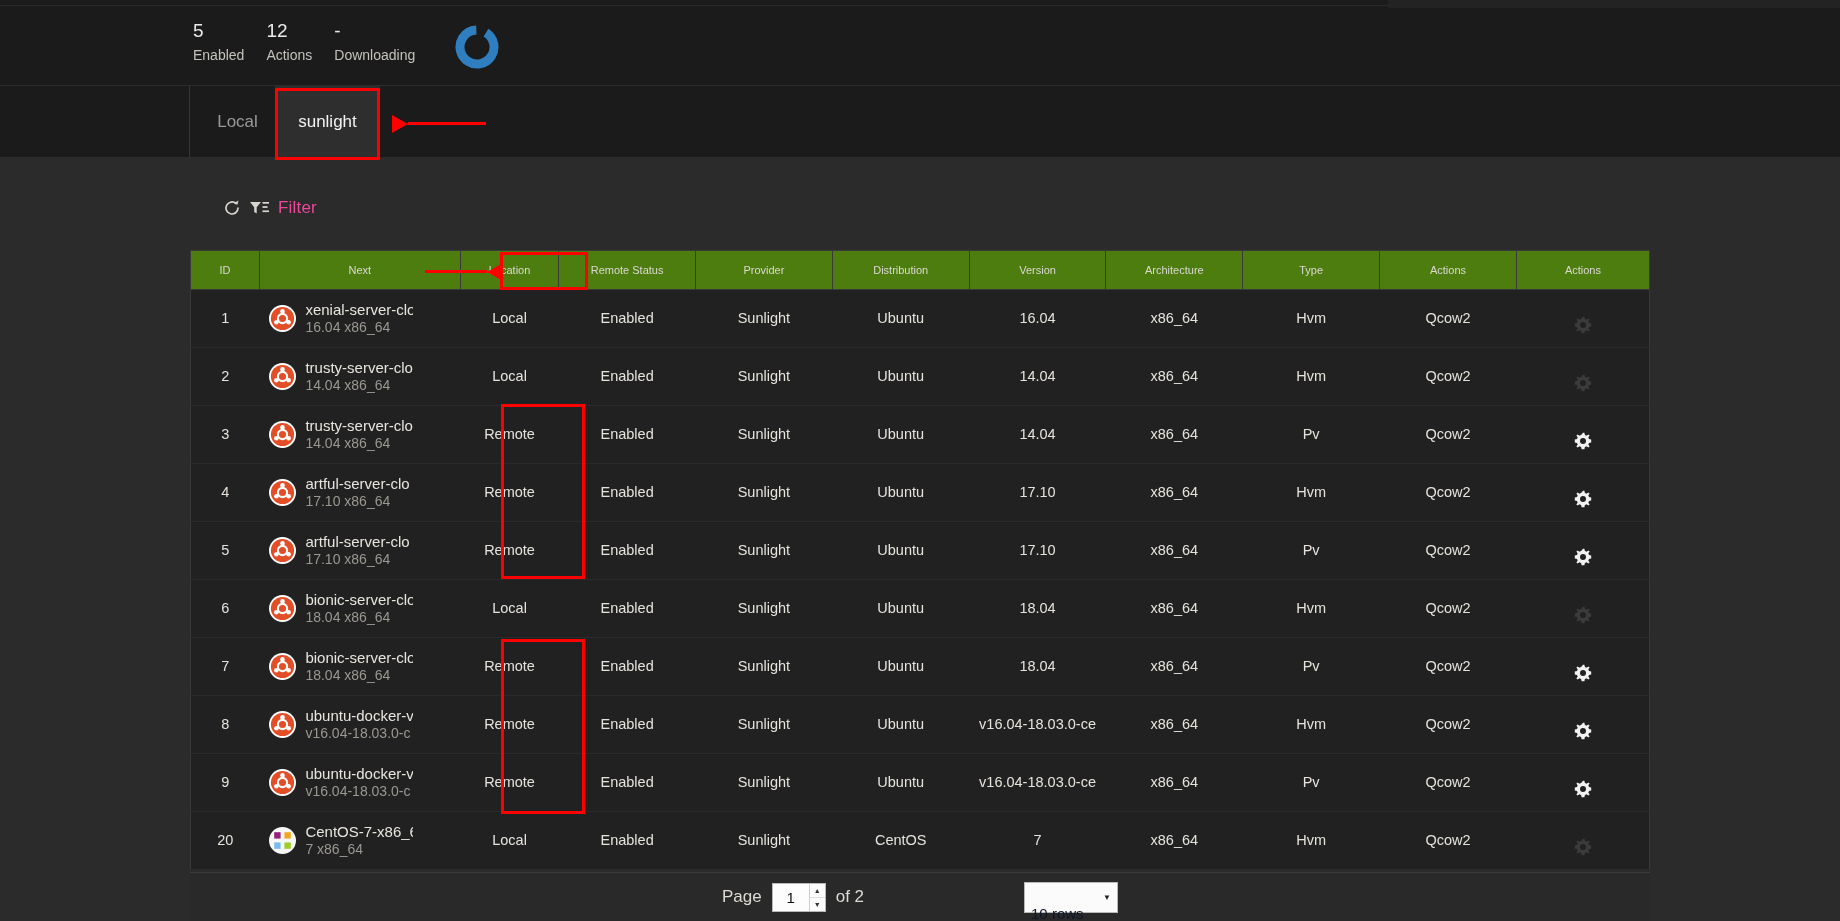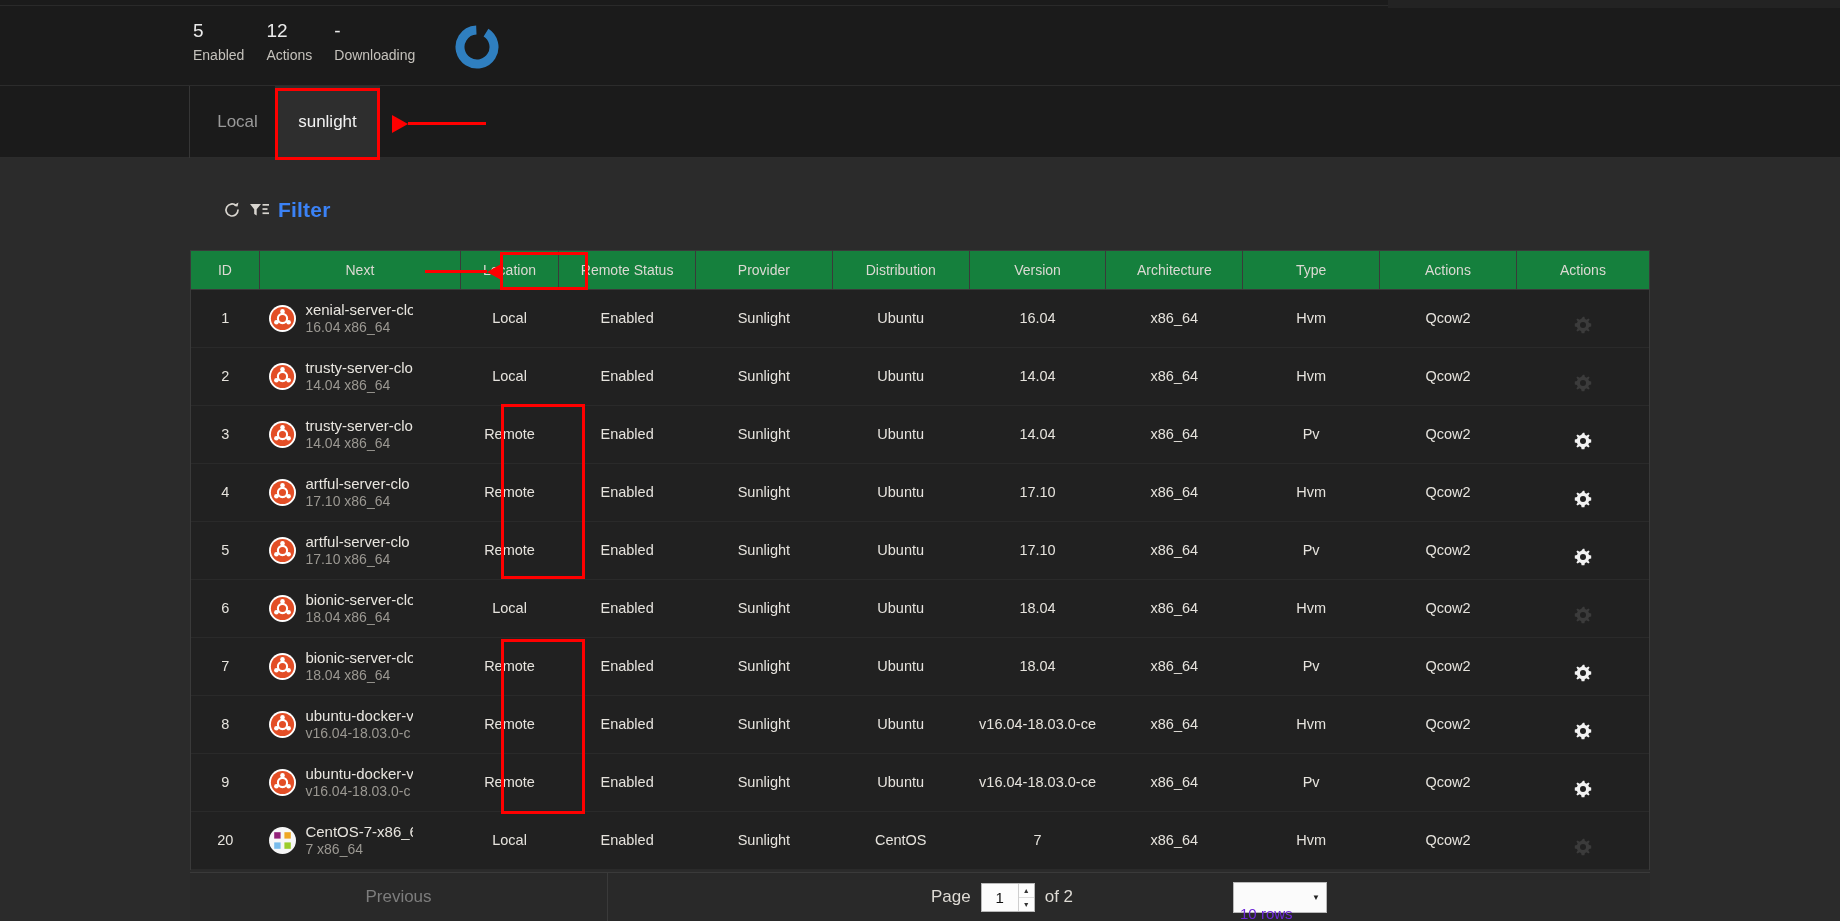--- a/index.html
+++ b/index.html
@@ -55,40 +55,40 @@
   
   .body-area {
     position: absolute; left: 0; top: 158px; width: 1840px; height: 763px;
     background: #2b2b2b;
   }
 
   
   .filterbar { position: absolute; left: 222px; top: 198px; display: flex; align-items: center; }
   .refresh-icon { width: 20px; height: 20px; margin-right: 6px; }
   .funnel-icon { width: 22px; height: 20px; margin-right: 8px; }
-  .filter-label { font-size: 21px; color: #3b82f6; font-weight: bold; letter-spacing: .2px; }
+  .filter-label { font-size: 17px; color: #ec4899; font-weight: normal; letter-spacing: .2px; }
   .search-wrap { position: absolute; left: 325px; top: 195px; }
   .search-input {
     width: 340px; height: 38px; border-radius: 19px;
     background: #202020; border: none; outline: none;
     color: #d8d8d8; font-size: 15px; padding: 0 22px;
     font-family: "Liberation Sans", sans-serif;
   }
   .search-input::placeholder { color: #8d8d8d; }
 
   
   .table-wrap {
     position: absolute; left: 190px; top: 250px; width: 1460px;
     border: 1px solid #3a3a3a; border-bottom: none;
     background: #212121;
   }
   table.grid { width: 100%; border-collapse: collapse; table-layout: fixed; }
   table.grid thead th {
-    background: #15803d;
-    color: #dcd9d3; font-size: 14px; font-weight: normal;
+    background: #4d7c0f;
+    color: #dcd9d3; font-size: 11px; font-weight: normal;
     height: 38px; text-align: center;
     border-right: 1px solid #3a3a3a;
     border-bottom: 1px solid #3a3a3a;
     white-space: nowrap;
   }
   table.grid thead th:last-child { border-right: none; }
   table.grid tbody td {
     background: #212121;
     color: #e6e3dd; font-size: 14.5px;
     height: 58px; text-align: center;
@@ -144,21 +144,21 @@
   .spin-b { flex: 1; display: flex; align-items: center; justify-content: center;
     font-size: 7px; color: #333; background: #fdfdfd; line-height: 1; }
   .spin-b:first-child { border-bottom: 1px solid #dedede; }
   .rows-sel {
     margin-left: 150px;
     height: 31px; width: 94px; background: #fbfbfb; border: 1px solid #b9b9b9;
     color: #111; font-size: 15px; padding: 0 6px;
     font-family: "Liberation Sans", sans-serif;
     display: flex; align-items: center; justify-content: space-between;
   }
-  .rows-cap { color: #6d28d9; margin-top: 32px; }
+  .rows-cap { color: #0f172a; margin-top: 32px; }
   .rows-arrow { font-size: 8px; color: #222; }
 
   
   .anno { position: absolute; border: 3px solid #ff0000; pointer-events: none; }
   .anno-line { position: absolute; background: #ff0000; height: 3px; pointer-events: none; }
   .anno-arrow {
     position: absolute; width: 0; height: 0; pointer-events: none;
     border-top: 9px solid transparent; border-bottom: 9px solid transparent;
     border-right: 16px solid #ff0000;
   }
@@ -561,21 +561,20 @@
             <td class="actcell"><span class="gear gearpos dim"><svg viewBox="0 0 18 18" width="18" height="18">
                   <path fill="#6d6d6d" d="M9 0.8 L10.4 0.8 L10.9 3 A6.4 6.4 0 0 1 12.5 3.7 L14.4 2.4 L15.6 3.6 L14.3 5.5 A6.4 6.4 0 0 1 15 7.1 L17.2 7.6 L17.2 9 L17.2 10.4 L15 10.9 A6.4 6.4 0 0 1 14.3 12.5 L15.6 14.4 L14.4 15.6 L12.5 14.3 A6.4 6.4 0 0 1 10.9 15 L10.4 17.2 L9 17.2 L7.6 17.2 L7.1 15 A6.4 6.4 0 0 1 5.5 14.3 L3.6 15.6 L2.4 14.4 L3.7 12.5 A6.4 6.4 0 0 1 3 10.9 L0.8 10.4 L0.8 9 L0.8 7.6 L3 7.1 A6.4 6.4 0 0 1 3.7 5.5 L2.4 3.6 L3.6 2.4 L5.5 3.7 A6.4 6.4 0 0 1 7.1 3 Z"></path>
                   <circle cx="9" cy="9" r="3" fill="#212121"></circle>
                 </svg></span></td>
           </tr>
         </tbody>
     </table>
   </div>
 
   <div class="pager">
-    <div class="pg-prev">Previous</div>
     <div class="pg-mid">
       <span>Page</span>
       <span class="spin-wrap">
         <span class="spin-val">1</span>
         <span class="spin-btns">
           <span class="spin-b">▲</span>
           <span class="spin-b">▼</span>
         </span>
       </span>
       <span>of 2</span>

